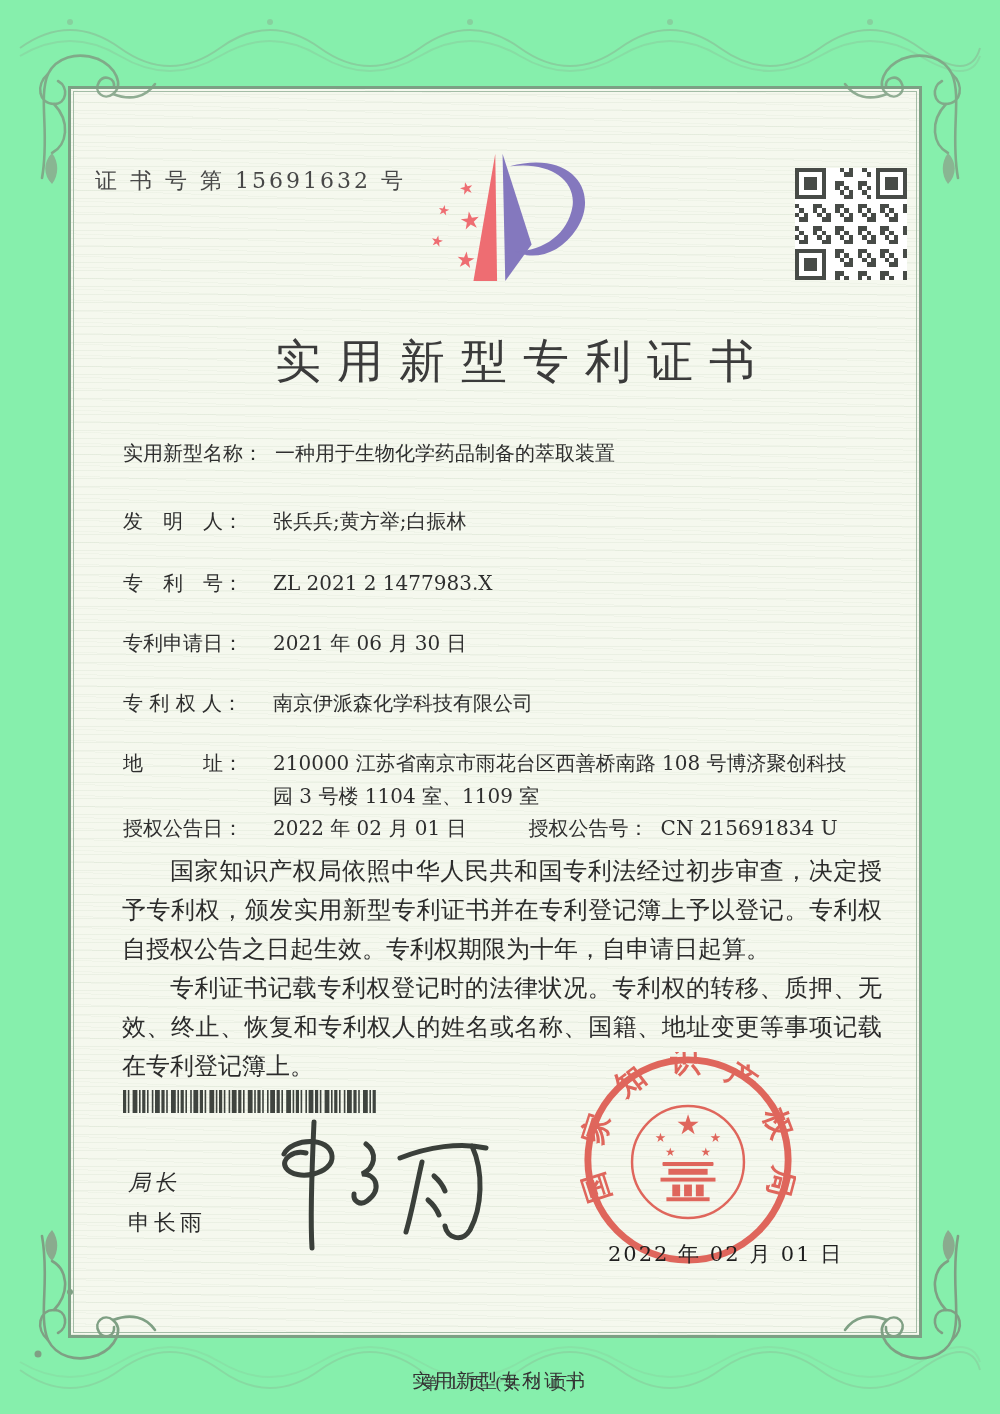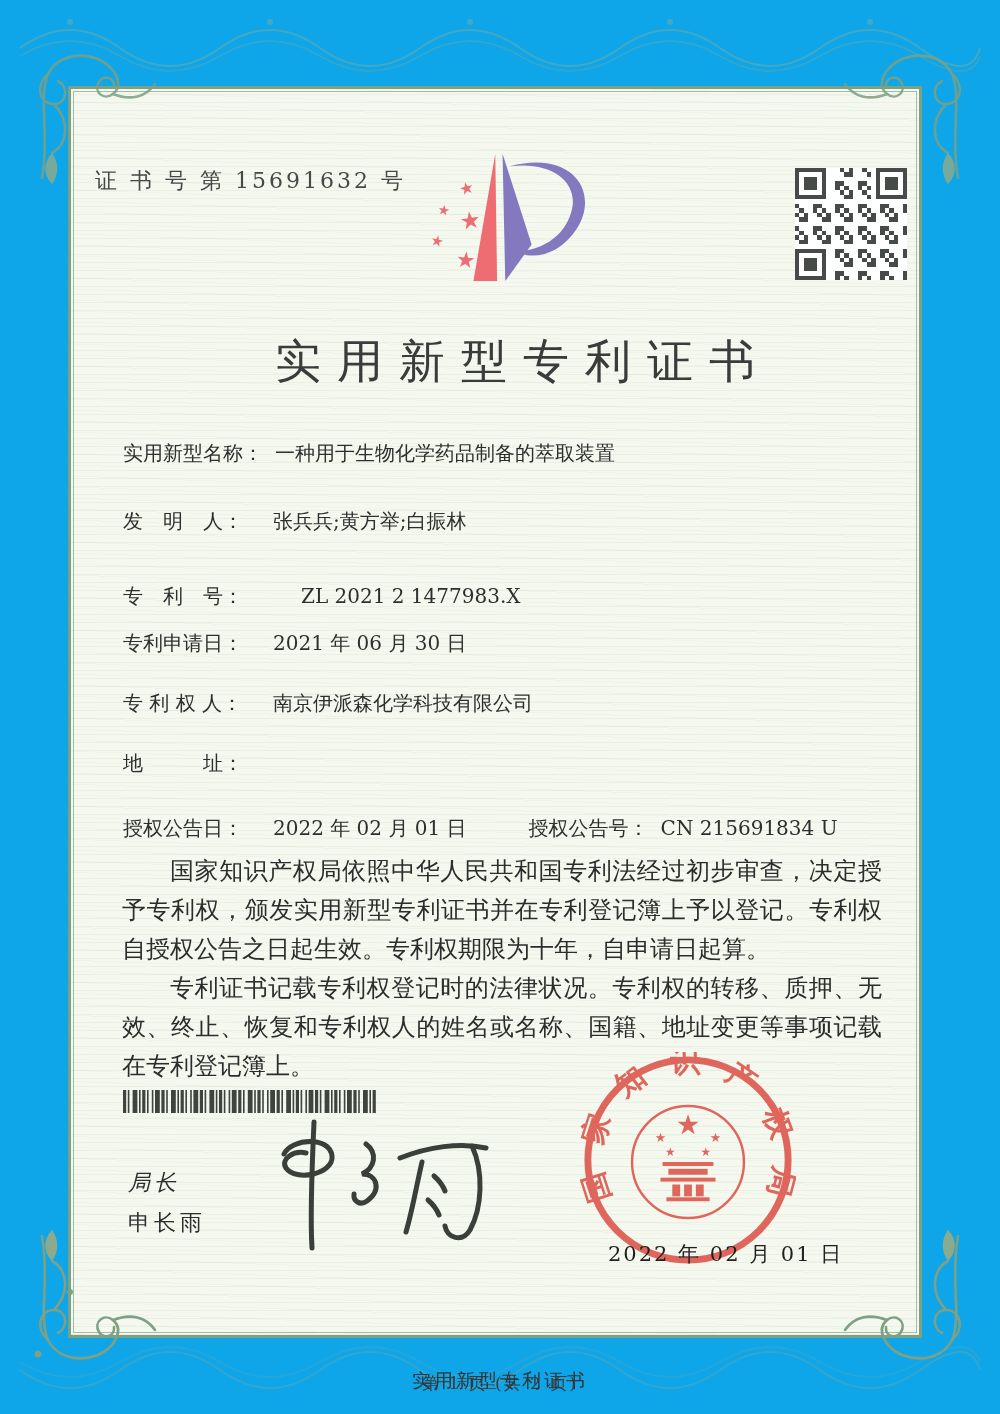--- a/index.html
+++ b/index.html
@@ -1,18 +1,18 @@
 <!DOCTYPE html>
 <html><head>
 <meta charset="utf-8">
 <style>
   html,body{margin:0;padding:0;background:#ffffff;}
   .page{
     position:relative;width:1000px;height:1414px;overflow:hidden;
-    background:#0ea5e9;
+    background:#86efac;
     font-family:"DejaVu Serif","Liberation Serif",serif;
     color:#2e2e2e;
   }
   
   .frame{
     position:absolute;left:68px;top:86px;width:854px;height:1252px;
     border:3px solid #7ca084;box-sizing:border-box;
     background:
       repeating-linear-gradient(0deg, rgba(141,170,133,.10) 0 1px, transparent 1px 8px),
       repeating-linear-gradient(2deg, rgba(141,170,133,.06) 0 1px, transparent 1px 11px),
@@ -35,21 +35,21 @@
     position:absolute;left:0;top:316px;width:100%;margin:15px;
     text-align:center;font-size:46px;font-weight:400;letter-spacing:16px;
     color:#3b3b3b;text-indent:16px;
   }
   
   .row{position:absolute;left:123px;width:775px;display:flex;font-size:20px;line-height:33px;color:#2e2e2e;}
   .row .lbl{flex:0 0 auto;min-width:138px;white-space:pre;}
   .row .val{margin-left:12px;}
   .row-name{top:437px;}
   .row-inventor{top:505px;}
-  .row-patent-no{top:580px;gap:28px;}
+  .row-patent-no{top:567px;}
   .row-filing{top:627px;}
   .row-patentee{top:687px;}
   .row-address{top:747px;}
   .row-address .val{max-width:585px;}
   .row-grant{top:812px;}
   .row-grant .lbl2{margin-left:62px;white-space:pre;}
   
   .paras{position:absolute;left:122px;top:852px;width:760px;}
   .paras p{margin:0;font-size:24px;line-height:39px;text-align:justify;text-indent:2em;color:#2c2c2c;}
   
@@ -318,20 +318,21 @@
   <div class="row row-filing">
     <span class="lbl">专利申请日：</span>
     <span class="val">2021 年 06 月 30 日</span>
   </div>
   <div class="row row-patentee">
     <span class="lbl">专 利 权 人：</span>
     <span class="val">南京伊派森化学科技有限公司</span>
   </div>
   <div class="row row-address">
     <span class="lbl">地　　　址：</span>
+    <span class="val">210000 江苏省南京市雨花台区西善桥南路 108 号博济聚创科技园 3 号楼 1104 室、1109 室</span>
   </div>
   <div class="row row-grant">
     <span class="lbl">授权公告日：</span>
     <span class="val">2022 年 02 月 01 日</span>
     <span class="lbl2">授权公告号：</span>
     <span class="val">CN 215691834 U</span>
   </div>
 
   <div class="paras">
     <p>国家知识产权局依照中华人民共和国专利法经过初步审查，决定授予专利权，颁发实用新型专利证书并在专利登记簿上予以登记。专利权自授权公告之日起生效。专利权期限为十年，自申请日起算。</p>

